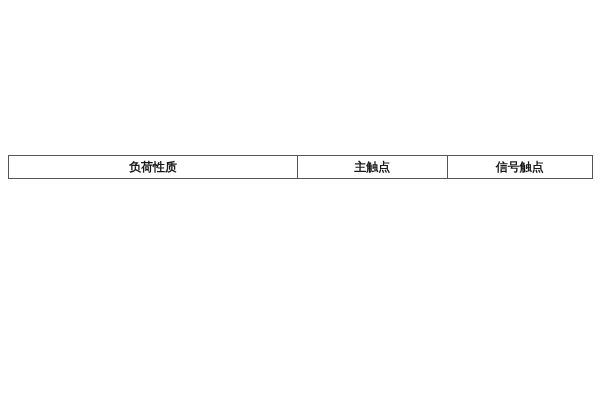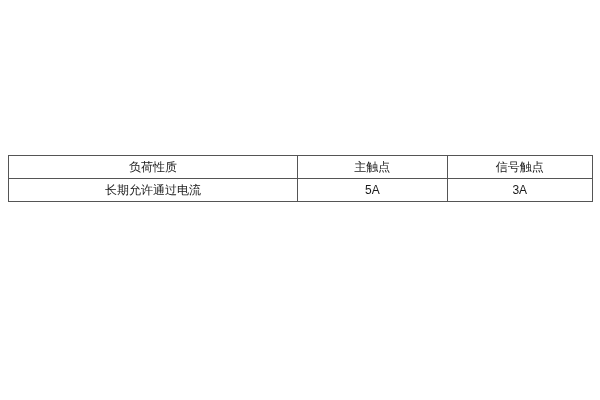--- a/index.html
+++ b/index.html
@@ -24,21 +24,21 @@
     table-layout: fixed;
   }
   table.ratings th,
   table.ratings td {
     border: 1px solid #555555;
     height: 20px;
     padding: 1px 20px;
     text-align: center;
     vertical-align: middle;
     font-size: 12px;
-    font-weight: normal;
+    font-weight: bold;
     color: #1a1a1a;
     line-height: 1.2;
     white-space: nowrap;
     overflow: hidden;
   }
   col.c1 { width: 49.5%; }
   col.c2 { width: 25.6%; }
   col.c3 { width: 24.9%; }
 </style>
 </head>
@@ -52,20 +52,15 @@
       <col class="c3">
     </colgroup>
     <thead>
       <tr>
         <th>负荷性质</th>
         <th>主触点</th>
         <th>信号触点</th>
       </tr>
     </thead>
     <tbody>
-      <tr>
-        <td>长期允许通过电流</td>
-        <td>5A</td>
-        <td>3A</td>
-      </tr>
     </tbody>
   </table>
 </div>
 
 </body></html>

